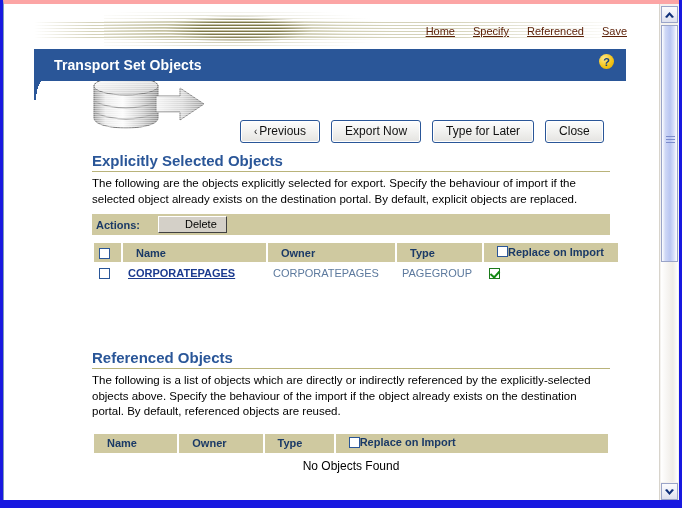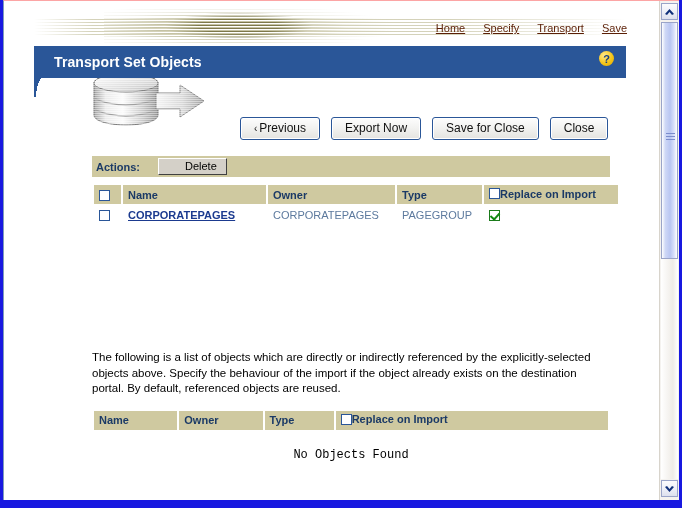--- a/index.html
+++ b/index.html
@@ -22,21 +22,21 @@
     background: #1818e0;
     box-sizing: border-box;
   }
   #window-inner {
     position: absolute;
     left: 3px; top: 0px;
     width: 676px; height: 500px;
     background: #ffffff;
     box-sizing: border-box;
     border-left: 1px solid #7f9db9;
-    border-top: 1px solid #fca5a5;
+    border-top: 4px solid #fca5a5;
     overflow: hidden;
   }
 
   
   #scrollbar {
     position: absolute;
     right: 0px; top: 0px;
     width: 20px; height: 499px;
     background: #f4f2ef;
     border-left: 1px solid #d8d4cc;
@@ -283,21 +283,21 @@
     border-spacing: 2px 0;
     table-layout: fixed;
   }
   .dtable th {
     background: #cfc9a0;
     color: #1b3a66;
     font-size: 11px;
     font-weight: bold;
     text-align: left;
     height: 19px;
-    padding: 0 0 0 5px;
+    padding: 0 0 0 13px;
     white-space: nowrap;
     vertical-align: middle;
   }
   .dtable th.cb-col { padding-left: 5px; }
   .dtable td {
     font-size: 11px;
     color: #5d7a9e;
     height: 22px;
     padding: 0 0 0 5px;
     vertical-align: middle;
@@ -331,42 +331,42 @@
     border: solid #138a13;
     border-width: 0 2px 2px 0;
     transform: rotate(42deg);
   }
   .hdr-cb-wrap { display: inline-flex; align-items: center; gap: 0; }
 
   .empty-msg {
     text-align: center;
     font-size: 12px;
     color: #000000;
-    margin-top: 18px;
-    font-family: Liberation Mono, monospace;
+    margin-top: 6px;
+    font-family: Liberation Sans, sans-serif;
   }
 </style>
 </head>
 <body>
 
 <div id="window-frame">
   <div id="window-inner">
 
     <div id="page">
 
       <div id="brand-band">
         <div id="brand-streak"></div>
         <div id="brand-logo"></div>
         <div id="brand-logo-mark"></div>
       </div>
 
       <div id="global-nav">
         <a href="#">Home</a>
         <a href="#">Specify</a>
-        <a href="#">Transport</a>
+        <a href="#">Referenced</a>
         <a href="#">Save</a>
       </div>
 
       <div id="title-corner"></div>
       <div id="title-bar">
         <span id="title-bar-text">Transport Set Objects</span>
         <span id="help-icon">?</span>
       </div>
 
       <svg id="hero-graphic" viewBox="0 0 150 68">
@@ -398,25 +398,27 @@
           <path d="M22 31 C30 36 46 38 54 38 C62 38 78 36 86 31" fill="none" stroke="#9a9a9a" stroke-width="1.4"></path>
           <path d="M22 42 C30 47 46 49 54 49 C62 49 78 47 86 42" fill="none" stroke="#9a9a9a" stroke-width="1.4"></path>
           <path d="M84 26 L108 26 L108 18 L132 34 L108 50 L108 42 L84 42 Z" fill="url(#arrowG)" stroke="#7d7d7d" stroke-width="1"></path>
           <rect x="0" y="0" width="150" height="68" fill="url(#scan)"></rect>
         </g>
       </svg>
 
       <div id="button-row">
         <button class="btn"><span class="chev">‹</span><span>Previous</span></button>
         <button class="btn">Export Now</button>
-        <button class="btn">Save for Close</button>
+        <button class="btn">Type for Later</button>
         <button class="btn">Close</button>
       </div>
 
       <div class="section" style="top:148px;">
+        <div class="section-title">Explicitly Selected Objects</div>
+        <div class="section-desc">The following are the objects explicitly selected for export. Specify the behaviour of import if the selected object already exists on the destination portal. By default, explicit objects are replaced.</div>
 
         <div class="actions-bar">
           <span class="actions-label">Actions:</span>
           <button class="win-btn">Delete</button>
         </div>
 
         <table class="dtable">
           <colgroup>
             <col style="width:27px">
             <col style="width:143px">
@@ -452,20 +454,21 @@
               <td>PAGEGROUP</td>
               <td>
                 <span class="cbx checked"></span>
               </td>
             </tr>
           </tbody>
         </table>
       </div>
 
       <div class="section" style="top:345px;">
+        <div class="section-title">Referenced Objects</div>
         <div class="section-desc">The following is a list of objects which are directly or indirectly referenced by the explicitly-selected objects above. Specify the behaviour of the import if the object already exists on the destination portal. By default, referenced objects are reused.</div>
 
         <table class="dtable" style="margin-top:14px;">
           <colgroup>
             <col style="width:82px">
             <col style="width:82px">
             <col style="width:68px">
             <col style="width:268px">
           </colgroup>
           <thead>

